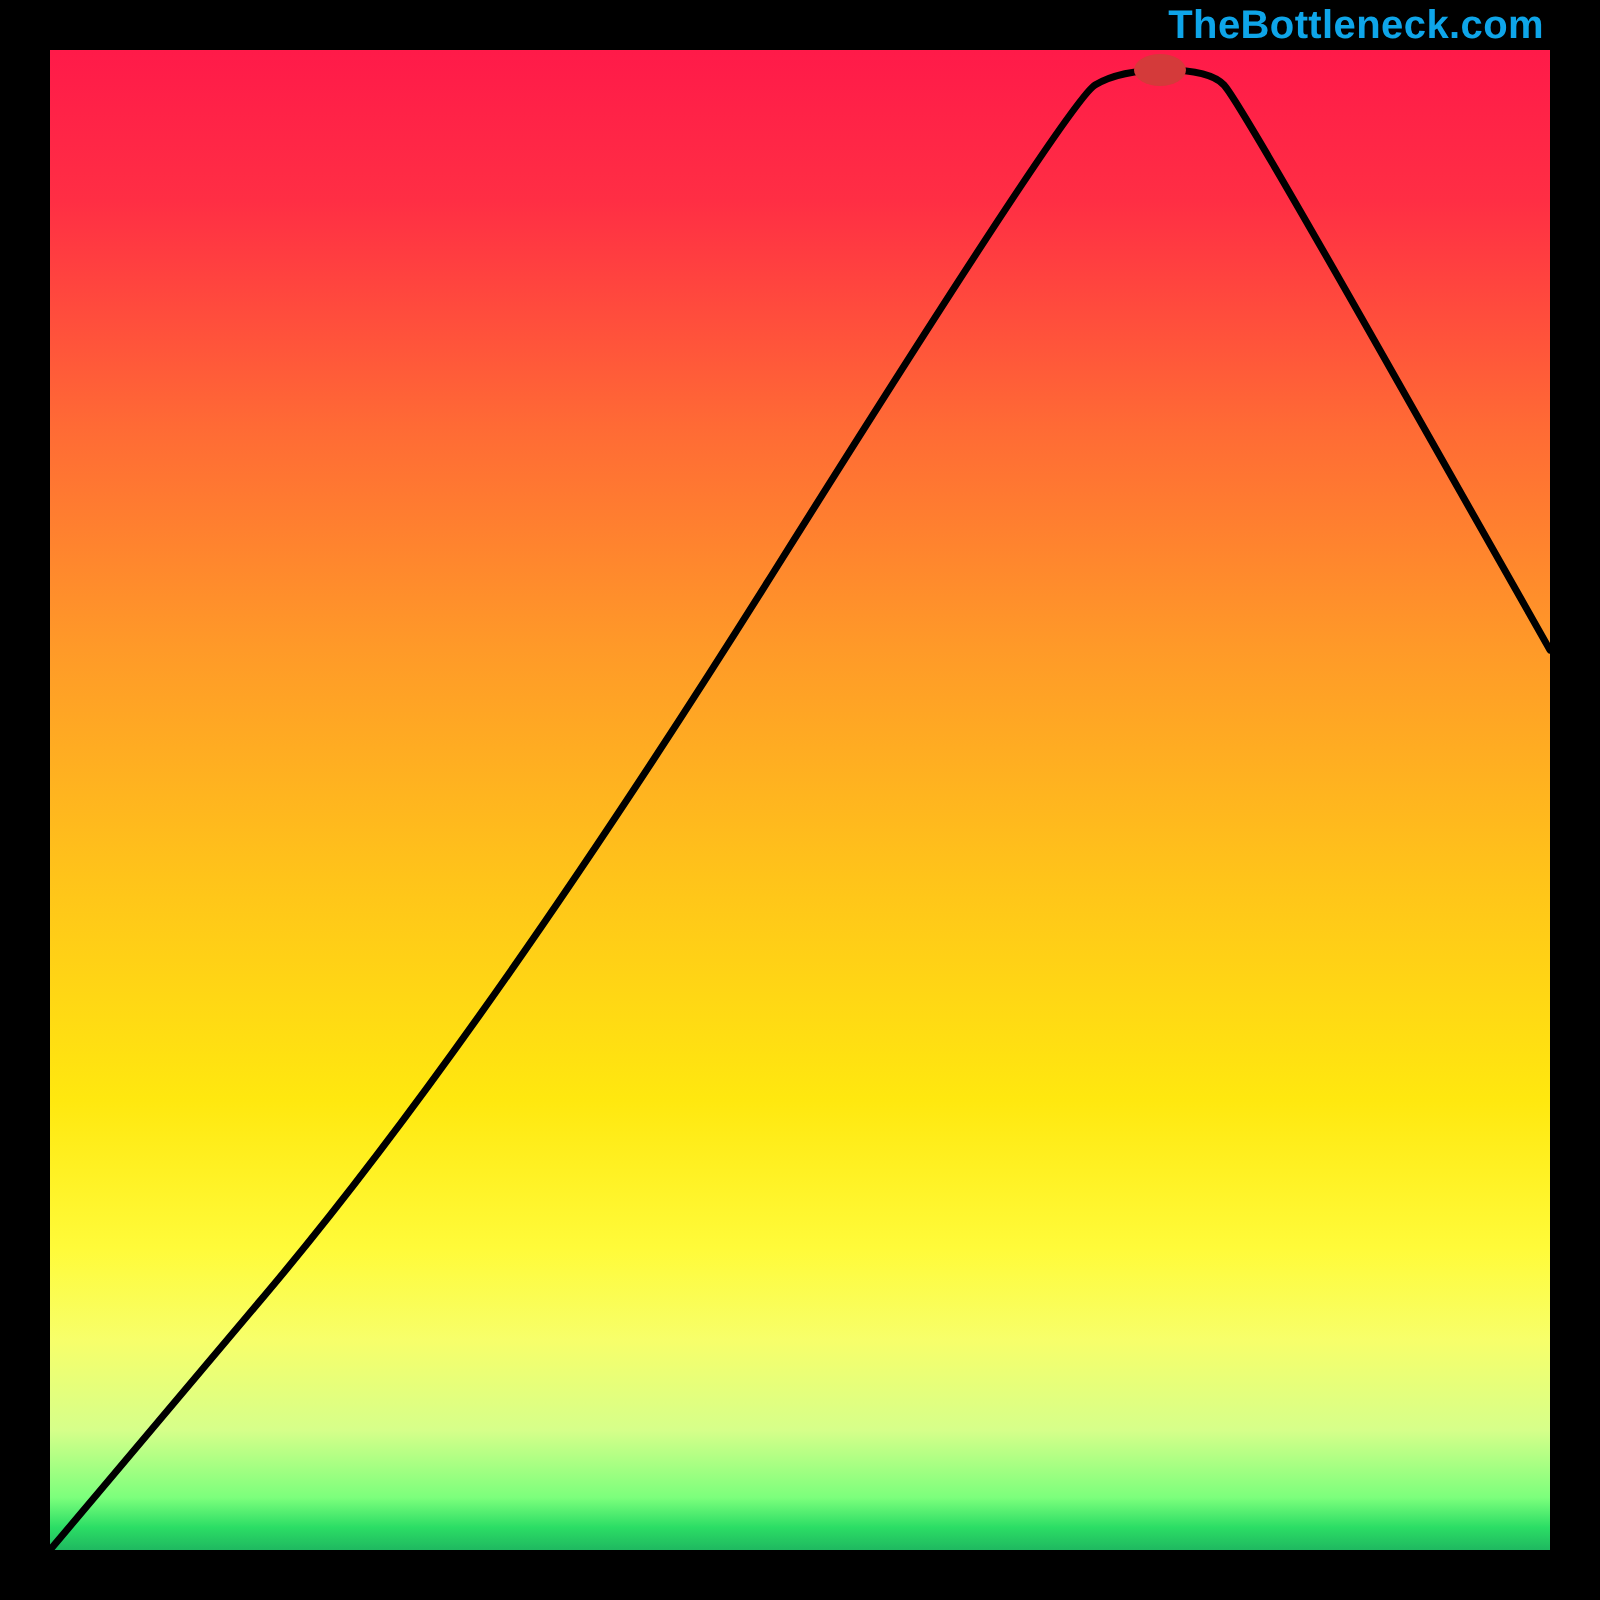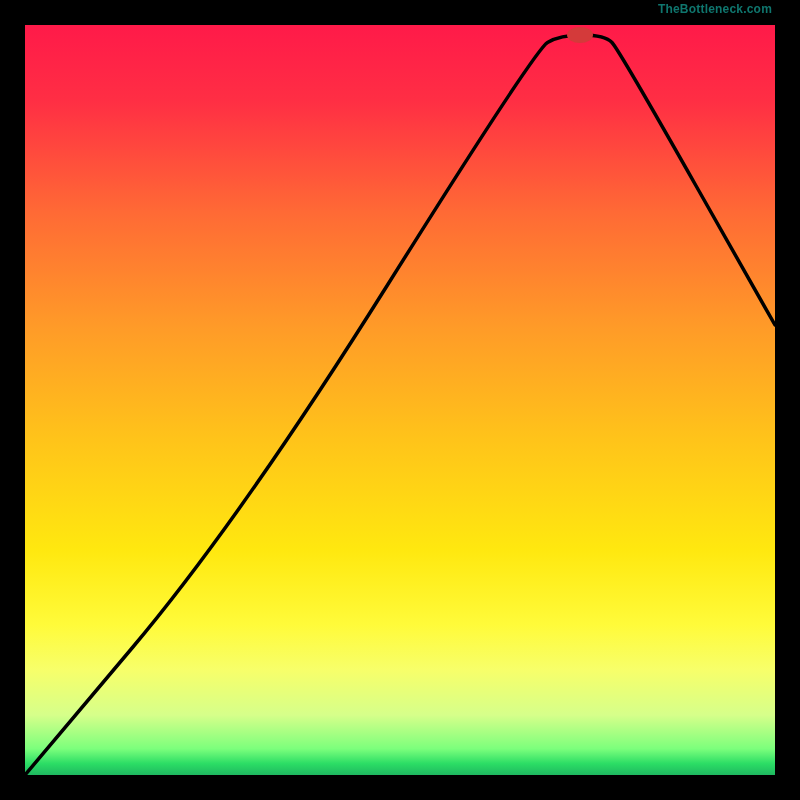--- a/index.html
+++ b/index.html
@@ -16,23 +16,23 @@
     top: 25px;
     width: 750px;
     height: 750px;
     box-sizing: border-box;
   }
   .watermark {
     position: absolute;
     right: 28px;
     top: 2px;
     font-family: Arial, Helvetica, sans-serif;
-    font-size: 12px;
+    font-size: 20px;
     font-weight: 600;
-    color: #0f766e;
+    color: #0ea5e9;
     letter-spacing: 0.2px;
   }
   svg { display: block; }
 </style>
 </head>
 <body>
 
 <div class="watermark">TheBottleneck.com</div>
 
 <div class="frame">

